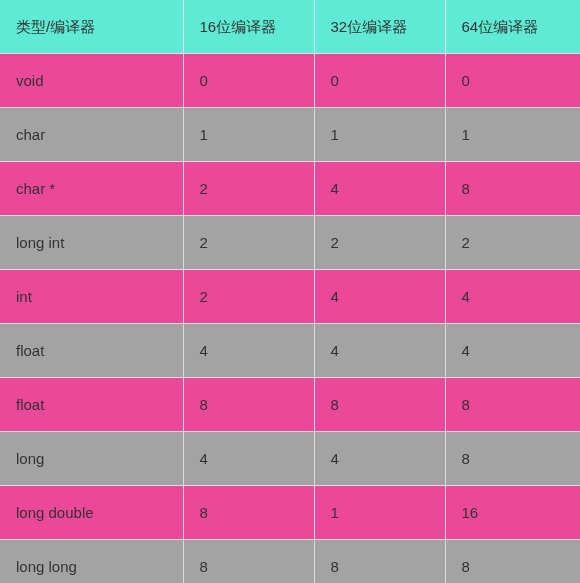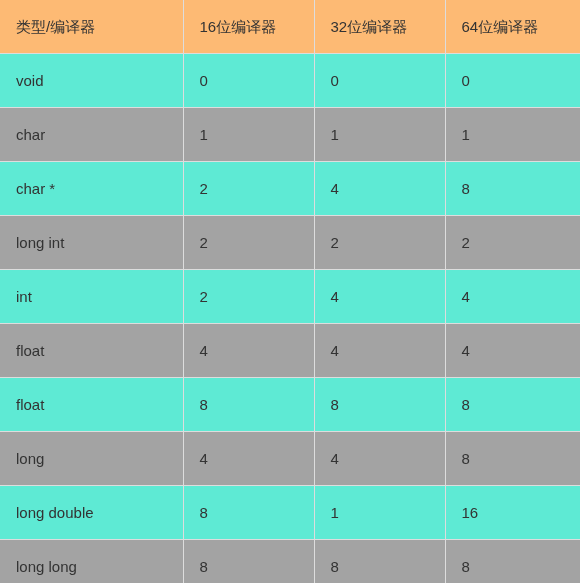--- a/index.html
+++ b/index.html
@@ -39,25 +39,25 @@
     font-size: 15px;
     line-height: 1.3;
     color: #333333;
     border-bottom: 1px solid #dddddd;
     border-right: 1px solid #dddddd;
     white-space: nowrap;
     overflow: visible;
   }
 
   #size-table thead th {
-    background: #fdba74;
+    background: #5eead4;
   }
 
   #size-table tbody tr.odd td {
-    background: #5eead4;
+    background: #ec4899;
   }
   #size-table tbody tr.even td {
     background: #a3a3a3;
   }
 
   
   #size-table th:first-child,
   #size-table td:first-child {
     border-left: none;
   }

